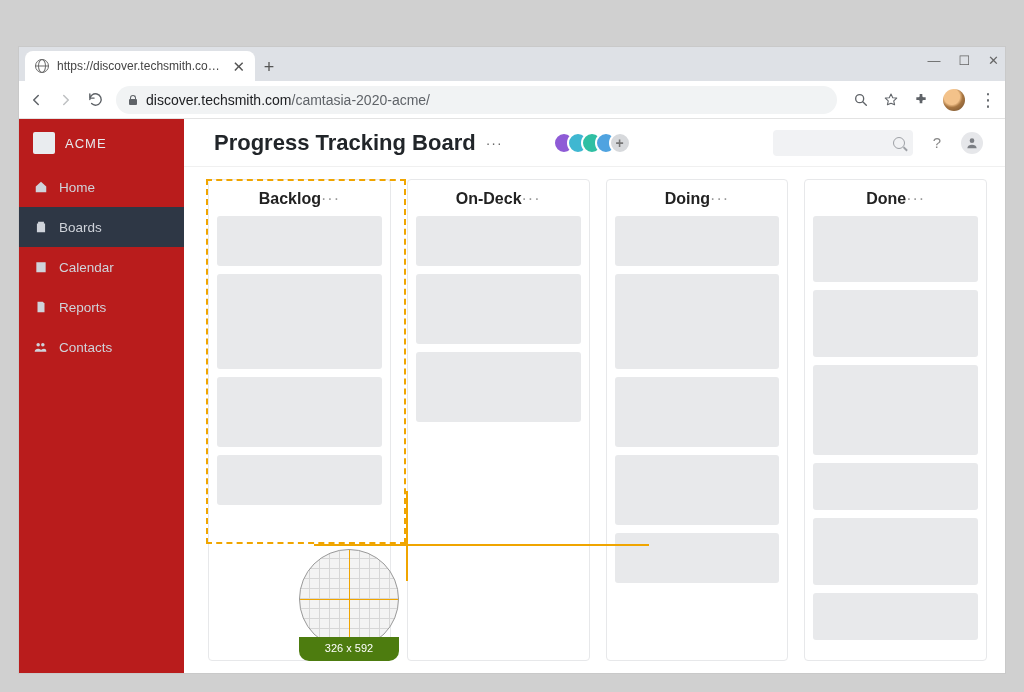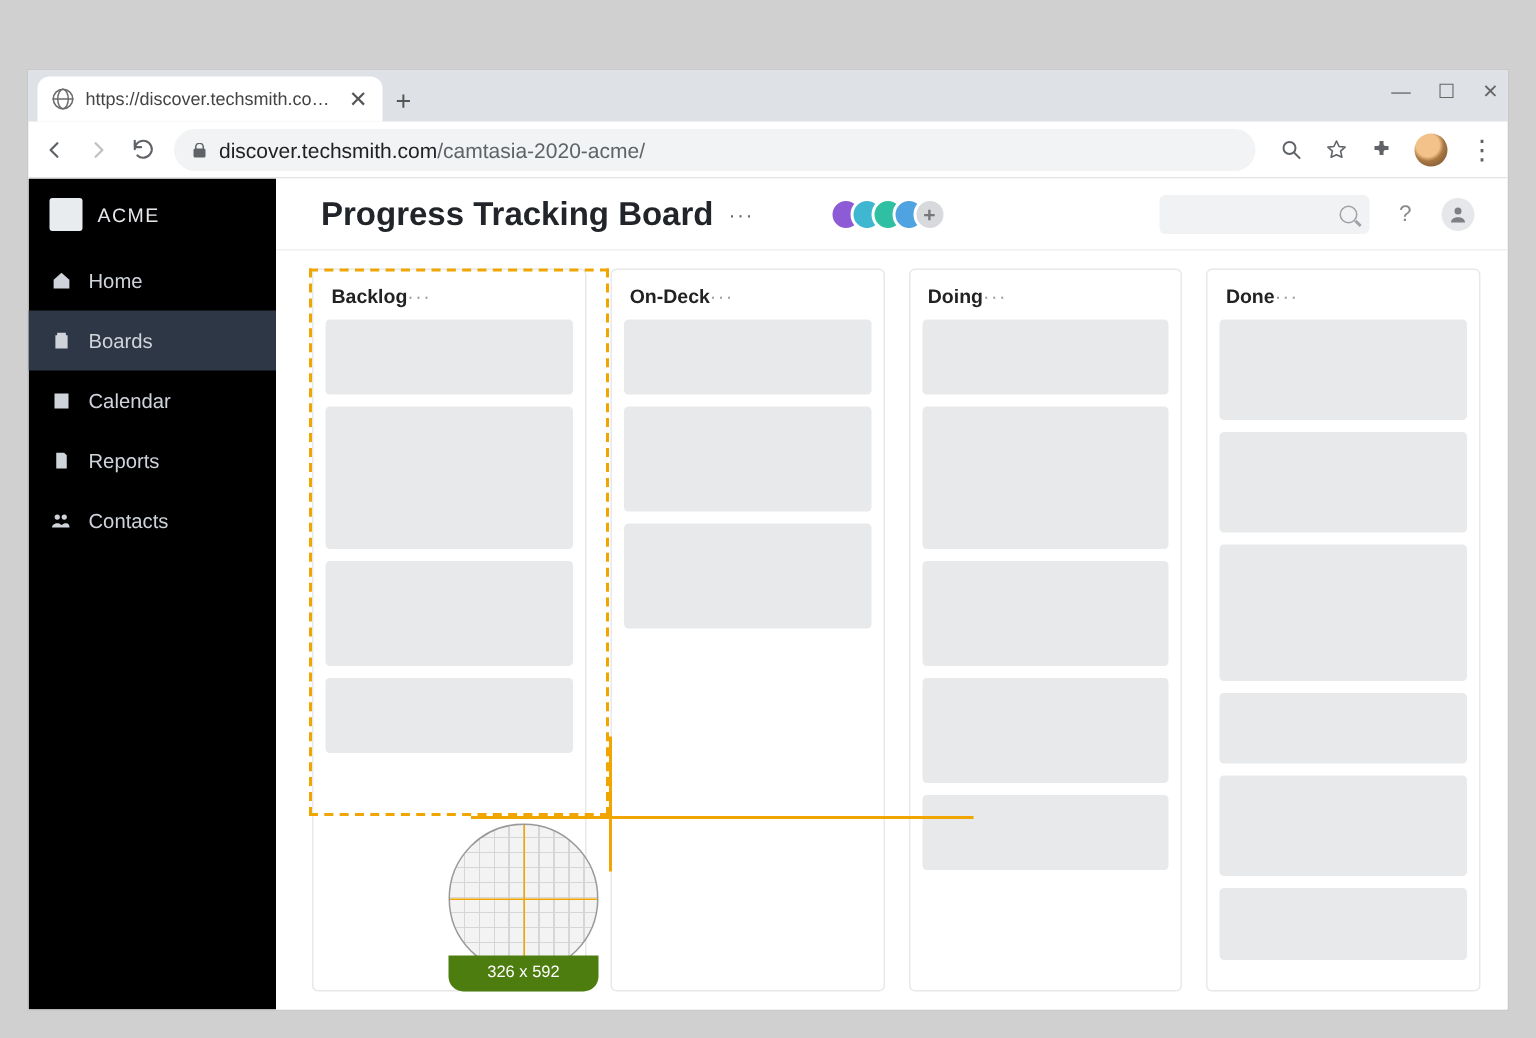--- a/index.html
+++ b/index.html
@@ -147,21 +147,21 @@
 
 
 .app {
   flex: 1;
   display: flex;
   overflow: hidden;
   background: #fff;
 }
 .sidebar {
   width: 165px;
-  background: #000000;
+  background: #b91c1c;
   color: #cfd3da;
   display: flex;
   flex-direction: column;
   font-size: 13.5px;
 }
 .org-row {
   height: 48px;
   display: flex; align-items: center;
   padding: 0 14px;
   gap: 10px;
@@ -258,23 +258,23 @@
 .column {
   flex: 1;
   background: #fff;
   border: 1px solid #e7e8ea;
   border-radius: 4px;
   display: flex; flex-direction: column;
   padding: 8px 8px 12px 8px;
   min-width: 0;
 }
 .col-head {
-  display: flex; align-items: center; justify-content: flex-start;
+  display: flex; align-items: center; justify-content: center;
   padding: 2px 4px 8px 4px;
-  font-size: 13px;
+  font-size: 16px;
   font-weight: 700;
   color: #222;
 }
 .col-head .dots { color: #999; font-weight: 400; letter-spacing: 1px; cursor: pointer; }
 .card {
   background: #e8e9eb;
   border-radius: 3px;
   height: 50px;
   margin-bottom: 8px;
 }

